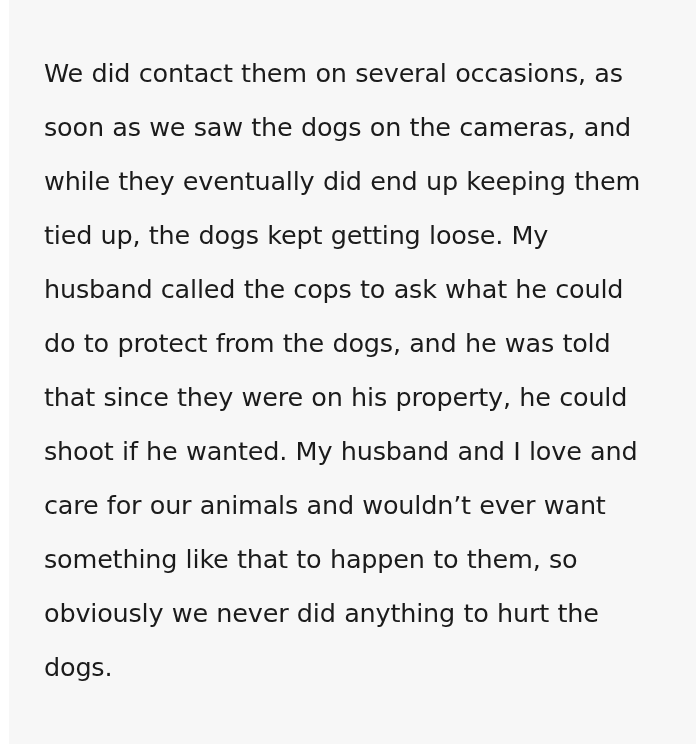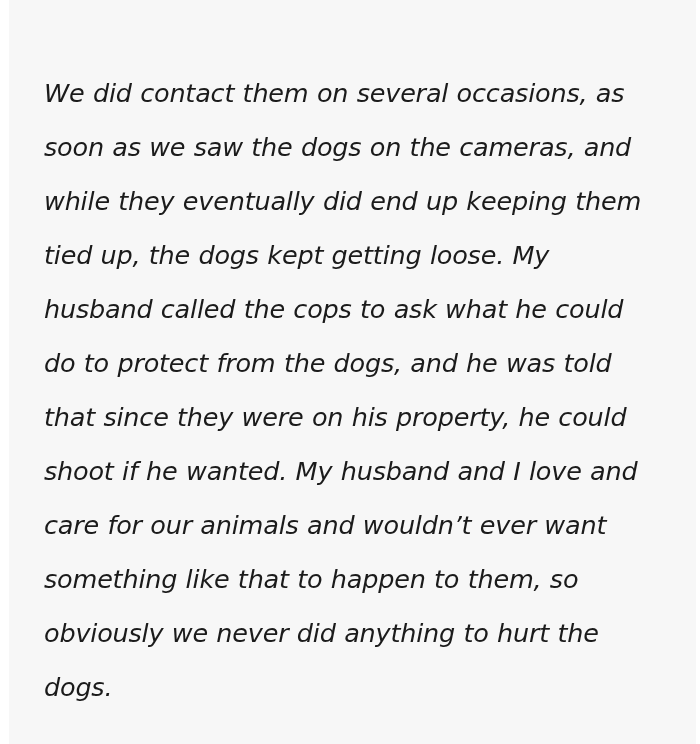--- a/index.html
+++ b/index.html
@@ -32,23 +32,22 @@
     position: absolute;
     right: 0;
     top: 0;
     width: 4px;
     height: 744px;
     background: #ffffff;
   }
   .content {
     position: absolute;
     left: 44px;
-    top: 40px;
+    top: 20px;
     width: 616px;
-    font-style: italic;
   }
   .story-text {
     font-family: "DejaVu Sans", sans-serif;
     font-size: 25.5px;
     line-height: 54px;
     color: #1b1b1b;
     letter-spacing: -0.2px;
     white-space: pre-wrap;
     word-spacing: 0.5px;
   }

